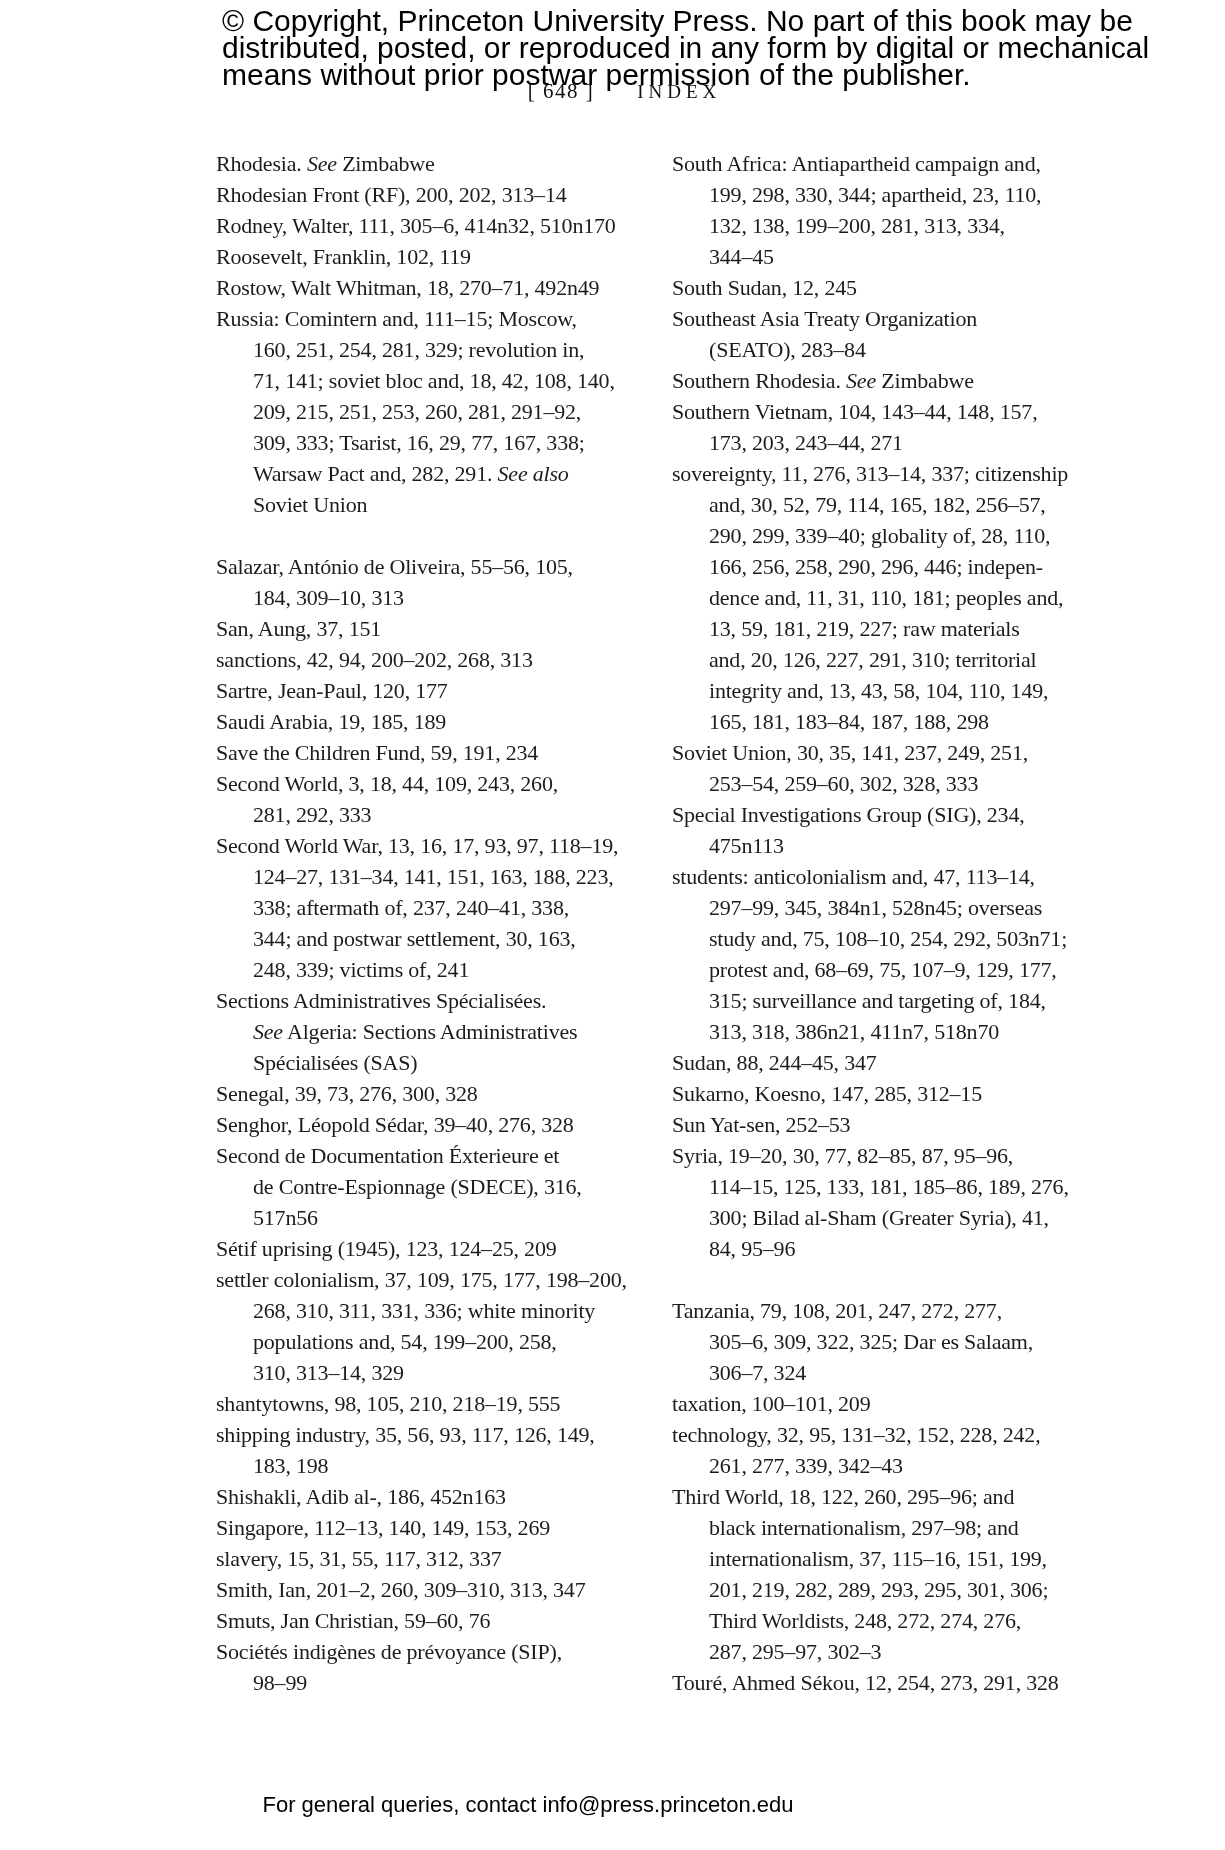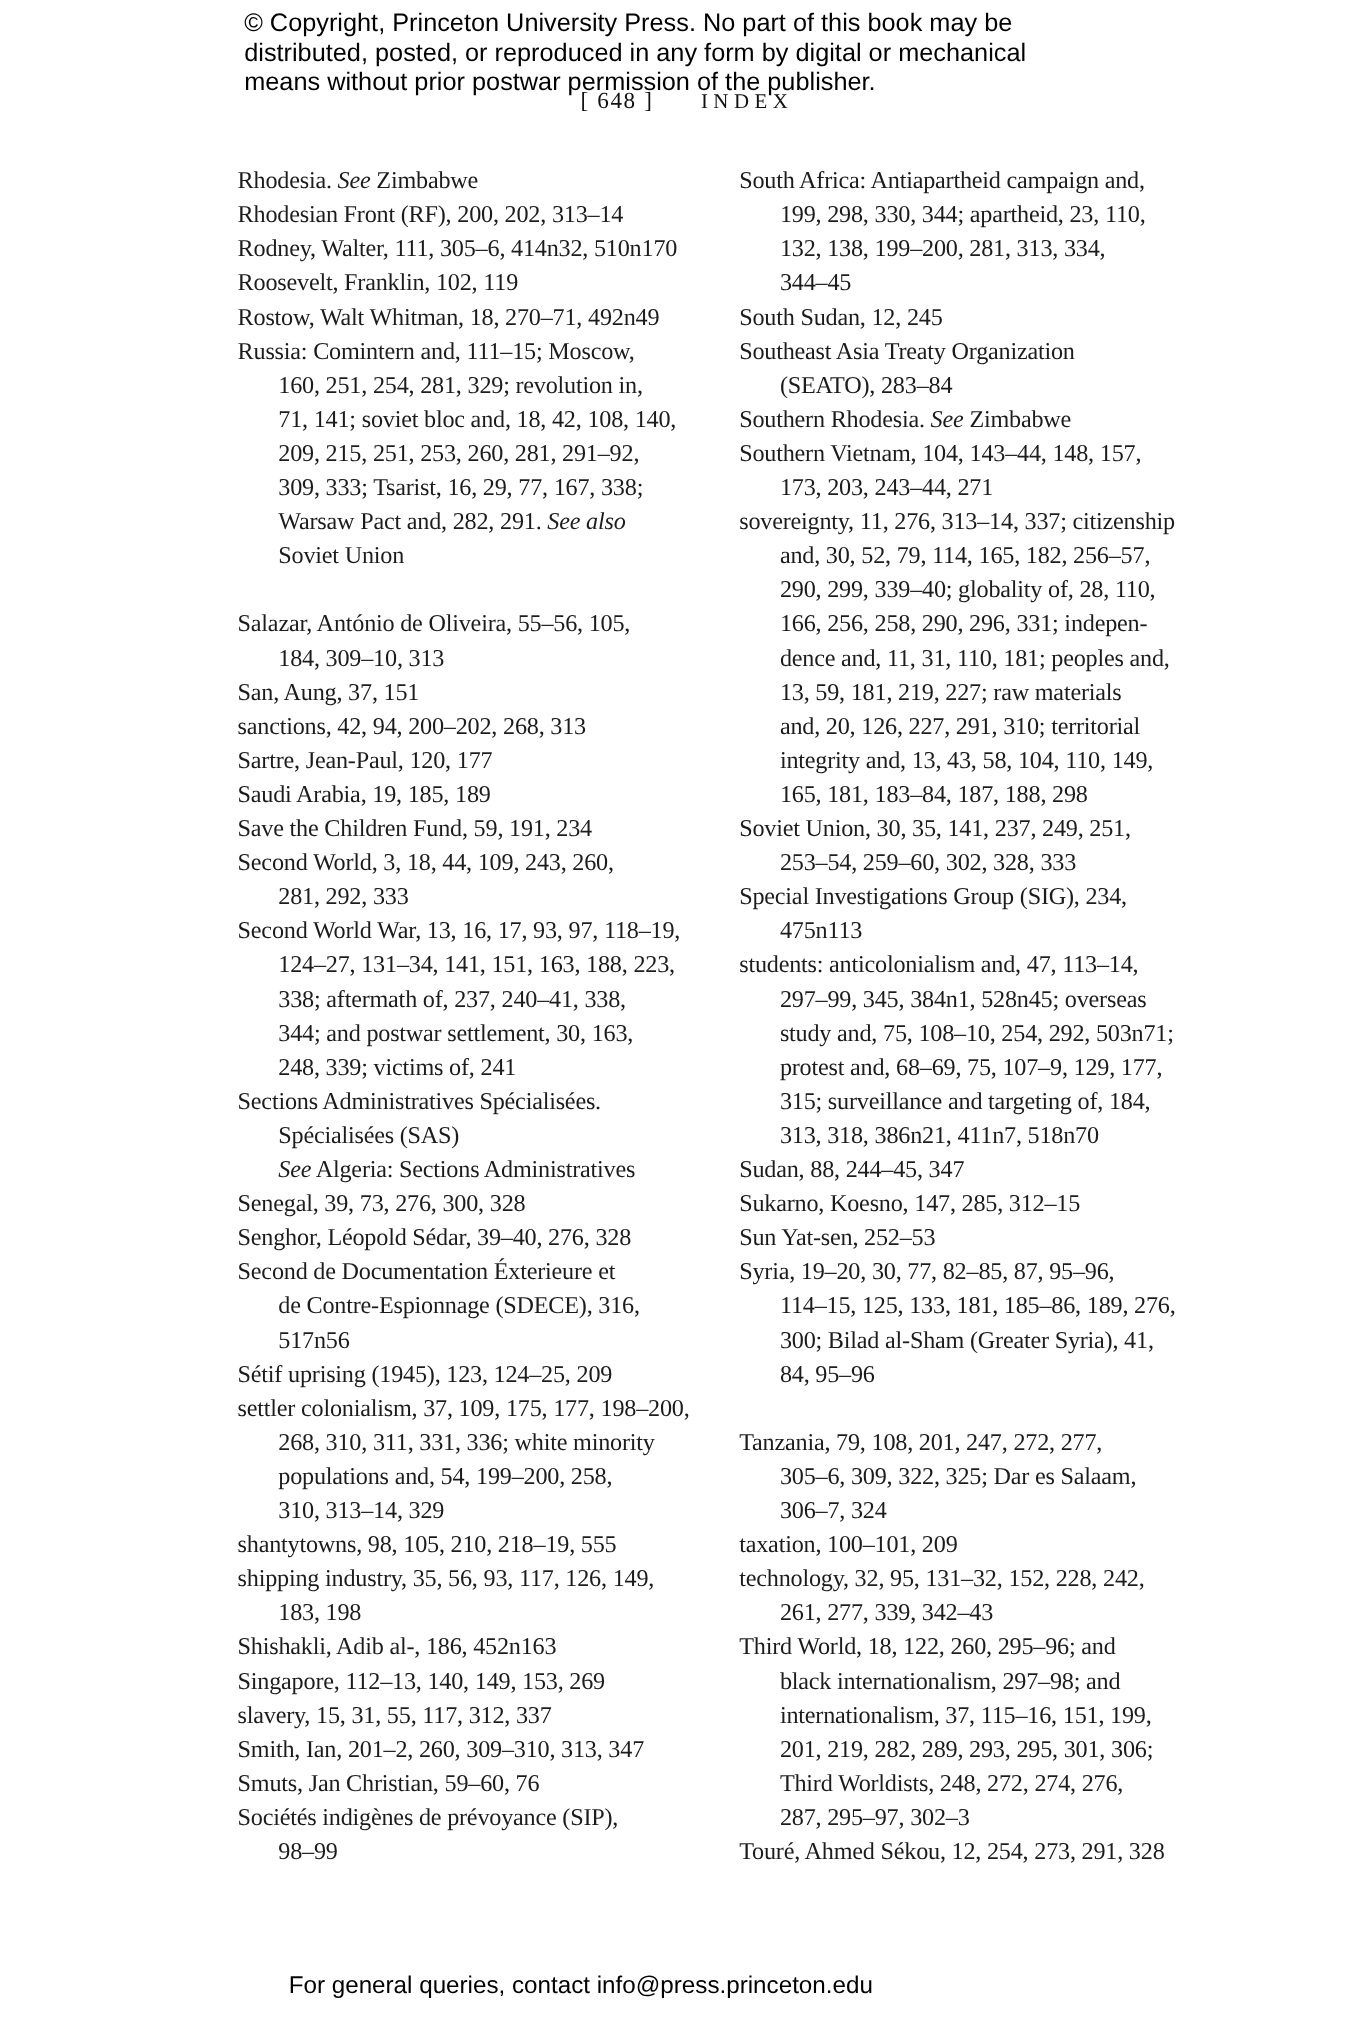--- a/index.html
+++ b/index.html
@@ -10,21 +10,21 @@
     position: relative;
     font-family: "Liberation Serif", serif;
     color: #1c1c1c;
     overflow: hidden;
   }
   .copyright {
     position: absolute;
     left: 222px;
     top: 7px;
     font-family: "Liberation Sans", sans-serif;
-    font-size: 23px;
+    font-size: 30px;
     line-height: 27px;
     color: #000000;
   }
   .folio-line {
     position: absolute;
     left: 192px;
     top: 79px;
     width: 865px;
     text-align: center;
     font-size: 21px;
@@ -98,22 +98,22 @@
     <div class="idx-line"><span>Saudi Arabia, 19, 185, 189</span></div>
     <div class="idx-line"><span>Save the Children Fund, 59, 191, 234</span></div>
     <div class="idx-line"><span>Second World, 3, 18, 44, 109, 243, 260,</span></div>
     <div class="idx-line ind"><span>281, 292, 333</span></div>
     <div class="idx-line"><span>Second World War, 13, 16, 17, 93, 97, 118–19,</span></div>
     <div class="idx-line ind"><span>124–27, 131–34, 141, 151, 163, 188, 223,</span></div>
     <div class="idx-line ind"><span>338; aftermath of, 237, 240–41, 338,</span></div>
     <div class="idx-line ind"><span>344; and postwar settlement, 30, 163,</span></div>
     <div class="idx-line ind"><span>248, 339; victims of, 241</span></div>
     <div class="idx-line"><span>Sections Administratives Spécialisées.</span></div>
+    <div class="idx-line ind"><span class="it">See</span><span> Algeria: Sections Administratives</span></div>
     <div class="idx-line ind"><span>Spécialisées (SAS)</span></div>
-    <div class="idx-line ind"><span class="it">See</span><span> Algeria: Sections Administratives</span></div>
     <div class="idx-line"><span>Senegal, 39, 73, 276, 300, 328</span></div>
     <div class="idx-line"><span>Senghor, Léopold Sédar, 39–40, 276, 328</span></div>
     <div class="idx-line"><span>Second de Documentation Éxterieure et</span></div>
     <div class="idx-line ind"><span>de Contre-Espionnage (SDECE), 316,</span></div>
     <div class="idx-line ind"><span>517n56</span></div>
     <div class="idx-line"><span>Sétif uprising (1945), 123, 124–25, 209</span></div>
     <div class="idx-line"><span>settler colonialism, 37, 109, 175, 177, 198–200,</span></div>
     <div class="idx-line ind"><span>268, 310, 311, 331, 336; white minority</span></div>
     <div class="idx-line ind"><span>populations and, 54, 199–200, 258,</span></div>
     <div class="idx-line ind"><span>310, 313–14, 329</span></div>
@@ -135,21 +135,21 @@
     <div class="idx-line ind"><span>344–45</span></div>
     <div class="idx-line"><span>South Sudan, 12, 245</span></div>
     <div class="idx-line"><span>Southeast Asia Treaty Organization</span></div>
     <div class="idx-line ind"><span>(SEATO), 283–84</span></div>
     <div class="idx-line"><span>Southern Rhodesia. </span><span class="it">See</span><span> Zimbabwe</span></div>
     <div class="idx-line"><span>Southern Vietnam, 104, 143–44, 148, 157,</span></div>
     <div class="idx-line ind"><span>173, 203, 243–44, 271</span></div>
     <div class="idx-line"><span>sovereignty, 11, 276, 313–14, 337; citizenship</span></div>
     <div class="idx-line ind"><span>and, 30, 52, 79, 114, 165, 182, 256–57,</span></div>
     <div class="idx-line ind"><span>290, 299, 339–40; globality of, 28, 110,</span></div>
-    <div class="idx-line ind"><span>166, 256, 258, 290, 296, 331; indepen-</span></div>
+    <div class="idx-line ind"><span>166, 256, 258, 290, 296, 446; indepen-</span></div>
     <div class="idx-line ind"><span>dence and, 11, 31, 110, 181; peoples and,</span></div>
     <div class="idx-line ind"><span>13, 59, 181, 219, 227; raw materials</span></div>
     <div class="idx-line ind"><span>and, 20, 126, 227, 291, 310; territorial</span></div>
     <div class="idx-line ind"><span>integrity and, 13, 43, 58, 104, 110, 149,</span></div>
     <div class="idx-line ind"><span>165, 181, 183–84, 187, 188, 298</span></div>
     <div class="idx-line"><span>Soviet Union, 30, 35, 141, 237, 249, 251,</span></div>
     <div class="idx-line ind"><span>253–54, 259–60, 302, 328, 333</span></div>
     <div class="idx-line"><span>Special Investigations Group (SIG), 234,</span></div>
     <div class="idx-line ind"><span>475n113</span></div>
     <div class="idx-line"><span>students: anticolonialism and, 47, 113–14,</span></div>

